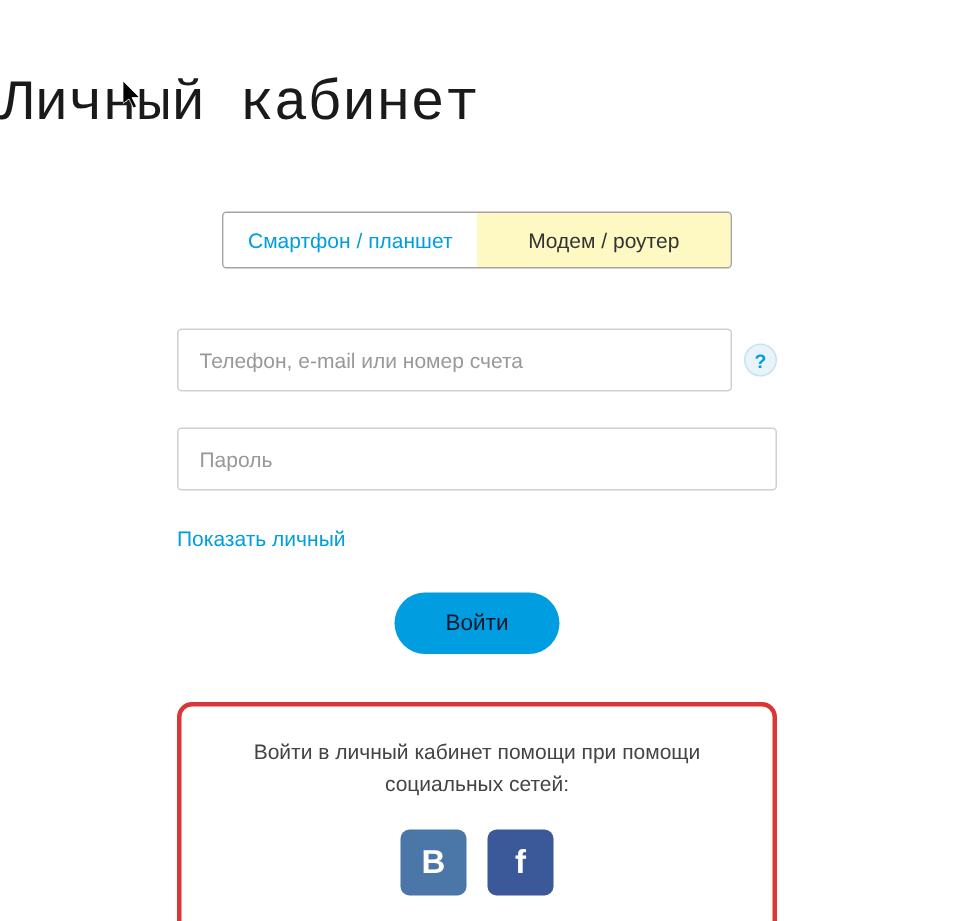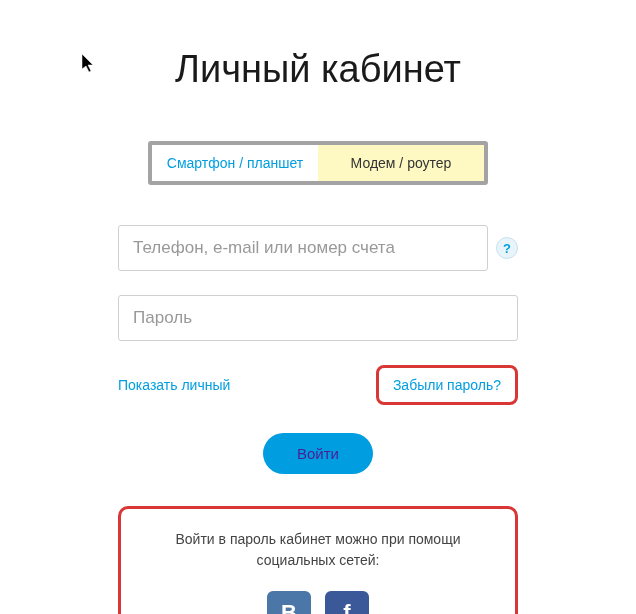--- a/index.html
+++ b/index.html
@@ -17,37 +17,36 @@
     .cursor {
       position: absolute;
       left: 82px;
       top: 54px;
       width: 16px;
       height: 20px;
       pointer-events: none;
       z-index: 1000;
     }
     .page-title {
-      font-family: Liberation Sans, sans-serif;
+      font-family: Liberation Mono, monospace;
       font-size: 38px;
       font-weight: 500;
-      text-align: center;
       color: #1a1a1a;
       margin-top: 48px;
       margin-bottom: 50px;
     }
     .content {
       width: 400px;
       margin: 0 auto;
     }
     .tabs {
       display: flex;
       margin: 0 auto 40px;
       width: 340px;
-      border: 4px solid #a3a3a3;
+      border: 1px solid #a3a3a3;
       border-radius: 3px;
       overflow: hidden;
     }
     .tab {
       flex: 1;
       padding: 10px 8px;
       text-align: center;
       font-size: 14px;
       cursor: pointer;
       background: #ffffff;
@@ -63,21 +62,21 @@
       display: flex;
       align-items: center;
       margin-bottom: 24px;
       gap: 8px;
     }
     .input-field {
       flex: 1;
       padding: 12px 14px;
       border: 1px solid #d0d0d0;
       border-radius: 3px;
-      font-size: 17px;
+      font-size: 14px;
       color: #333;
       background: #fff;
     }
     .input-field::placeholder {
       color: #999;
     }
     .help-icon {
       width: 22px;
       height: 22px;
       border-radius: 50%;
@@ -105,21 +104,21 @@
     }
     .forgot-link-wrap {
       border: 3px solid #d93636;
       border-radius: 8px;
       padding: 8px 14px;
     }
     .login-btn {
       display: block;
       margin: 0 auto 32px;
       background: #009ee0;
-      color: #4c1d95;
+      color: #0f172a;
       border: none;
       border-radius: 22px;
       padding: 12px 34px;
       font-size: 15px;
       cursor: pointer;
     }
     .social-box {
       border: 3px solid #d93636;
       border-radius: 10px;
       padding: 20px 18px 28px;
@@ -176,30 +175,27 @@
     <input type="text" class="input-field" placeholder="Телефон, e-mail или номер счета" style="">
     <div class="help-icon">?</div>
   </div>
 
   <div class="input-row">
     <input type="password" class="input-field" placeholder="Пароль" style="">
   </div>
 
   <div class="links-row">
     <a class="link">Показать личный</a>
-    <div class="forgot-link-wrap">
-      <a class="link">Забыли пароль?</a>
-    </div>
   </div>
 
   <button class="login-btn">Войти</button>
 
   <div class="social-box">
     <div class="social-text">
-      <span>Войти в пароль кабинет можно при помощи</span><br>
+      <span>Войти в личный кабинет помощи при помощи</span><br>
       <span>социальных сетей:</span>
     </div>
     <div class="social-buttons">
       <div class="social-btn vk-btn">
         <span>В</span>
       </div>
       <div class="social-btn fb-btn">
         <span>f</span>
       </div>
     </div>

